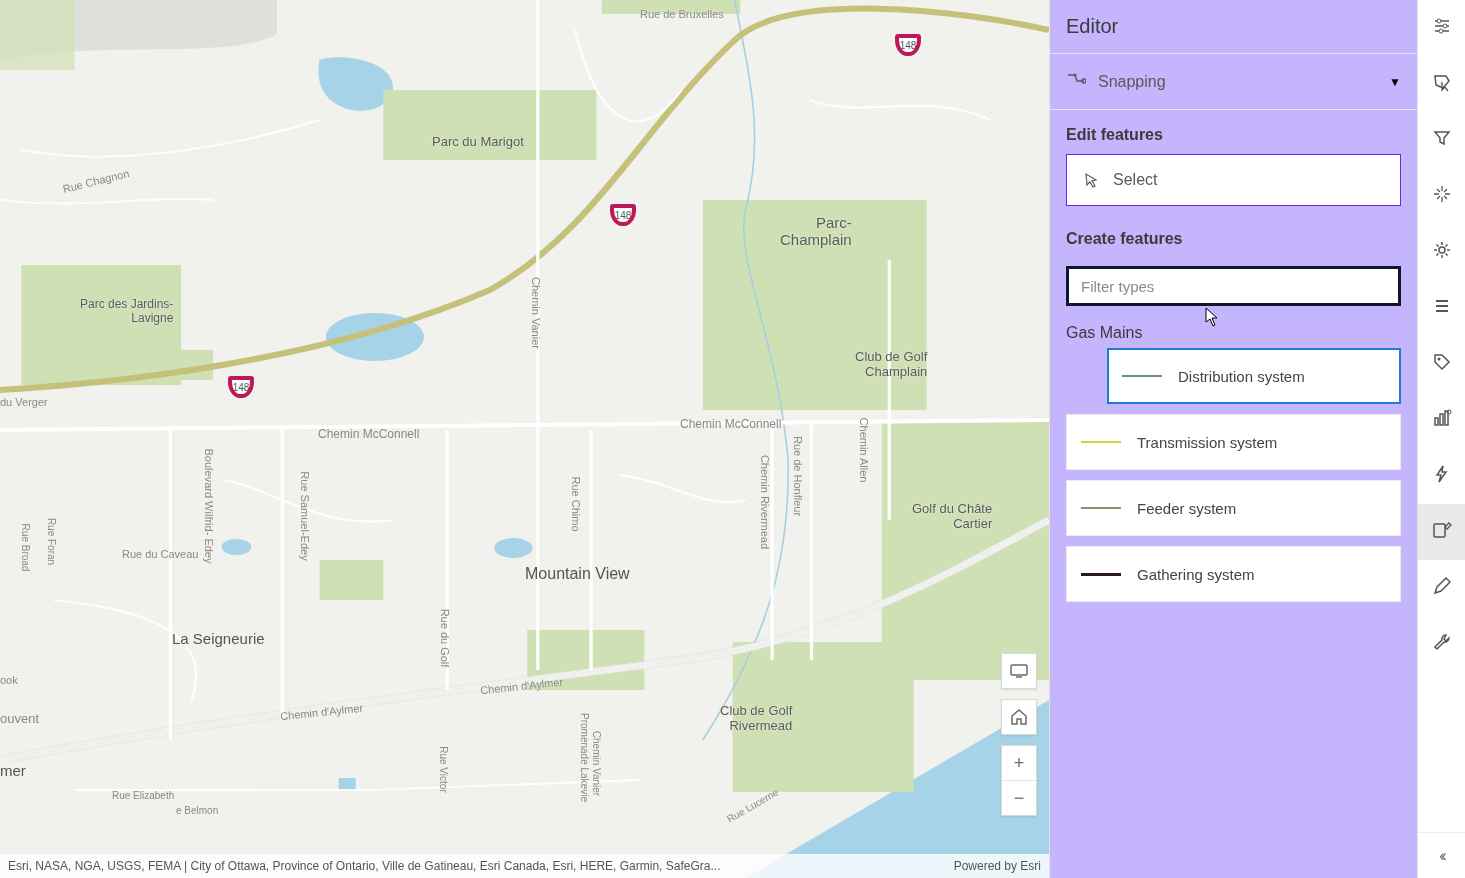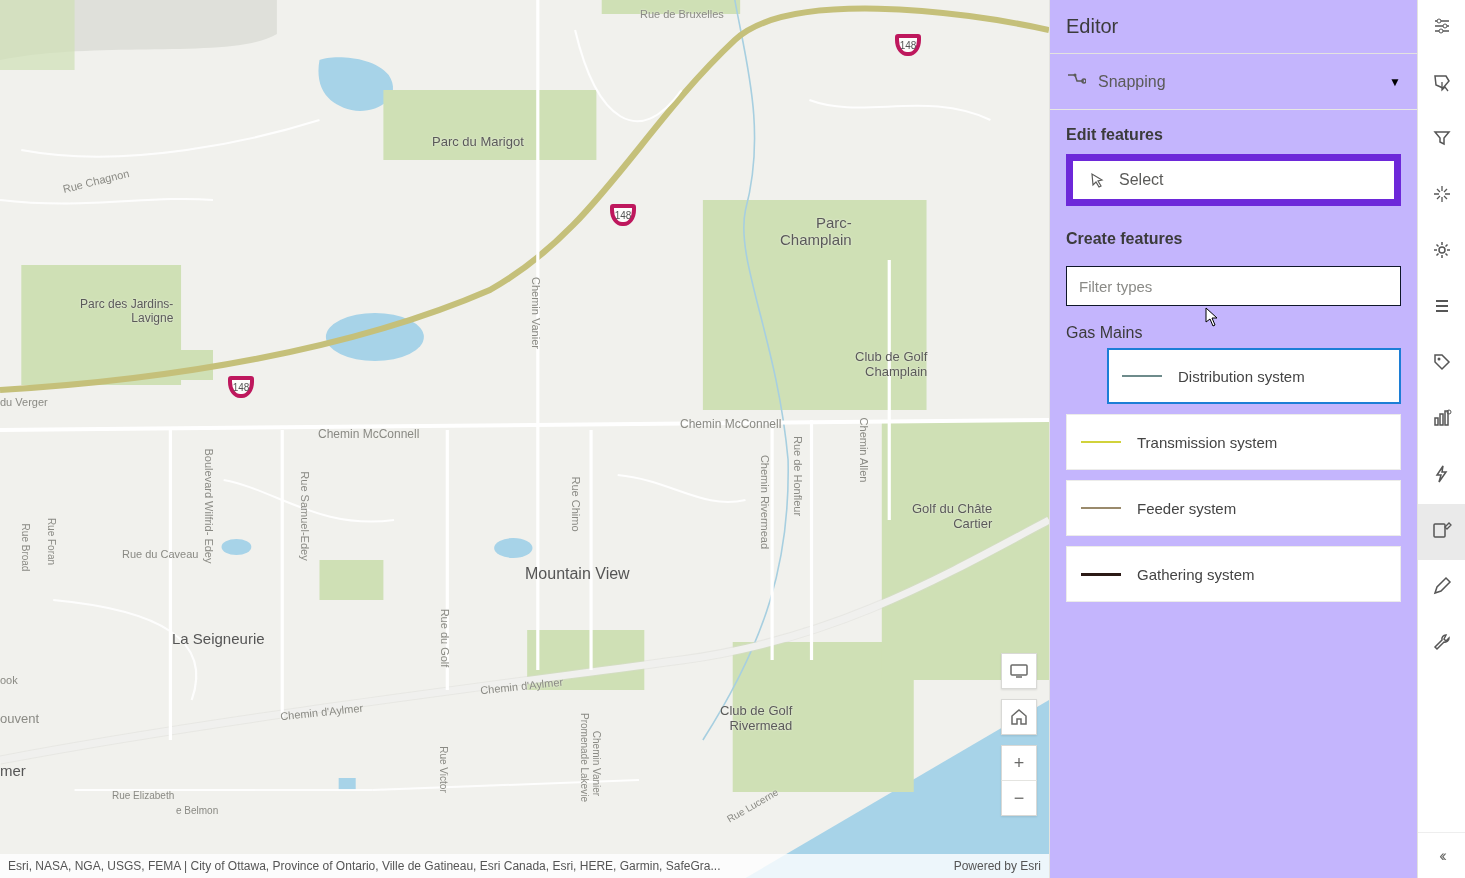--- a/index.html
+++ b/index.html
@@ -109,32 +109,32 @@
     .section-title {
       padding: 16px 16px 10px 16px;
       font-size: 16px;
       font-weight: 600;
       color: #3b3b3b;
     }
     .select-tool {
       margin: 0 16px 8px 16px;
       height: 52px;
       background: #ffffff;
-      border: 7px solid #6d28d9;
+      border: 1px solid #6d28d9;
       display:flex; align-items:center; gap:14px;
       padding: 0 16px;
       color:#5a5a58;
       font-size:16px;
       cursor:pointer;
     }
     .filter-input {
       margin: 8px 16px 8px 16px;
       height: 40px;
       background:#fff;
-      border:1px solid #0f172a;
+      border:3px solid #0f172a;
       padding: 0 12px;
       font-size:15px;
       color:#3b3b3b;
     }
     .filter-input::placeholder { color:#8a8a86; }
     .group-title {
       padding: 10px 16px 6px 16px;
       font-size: 16px;
       color: #3b3b3b;
     }

